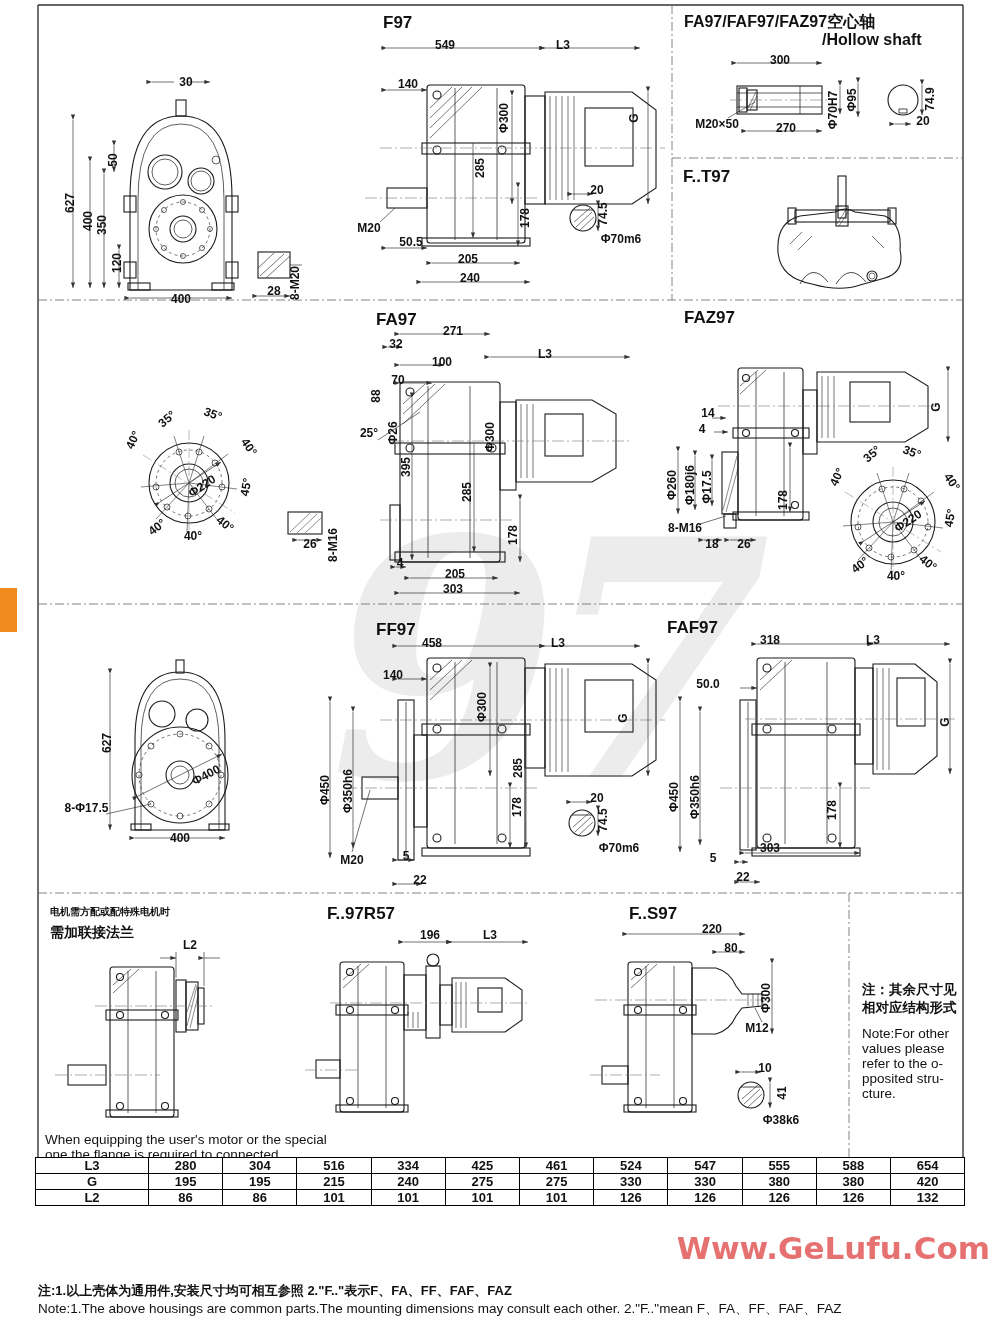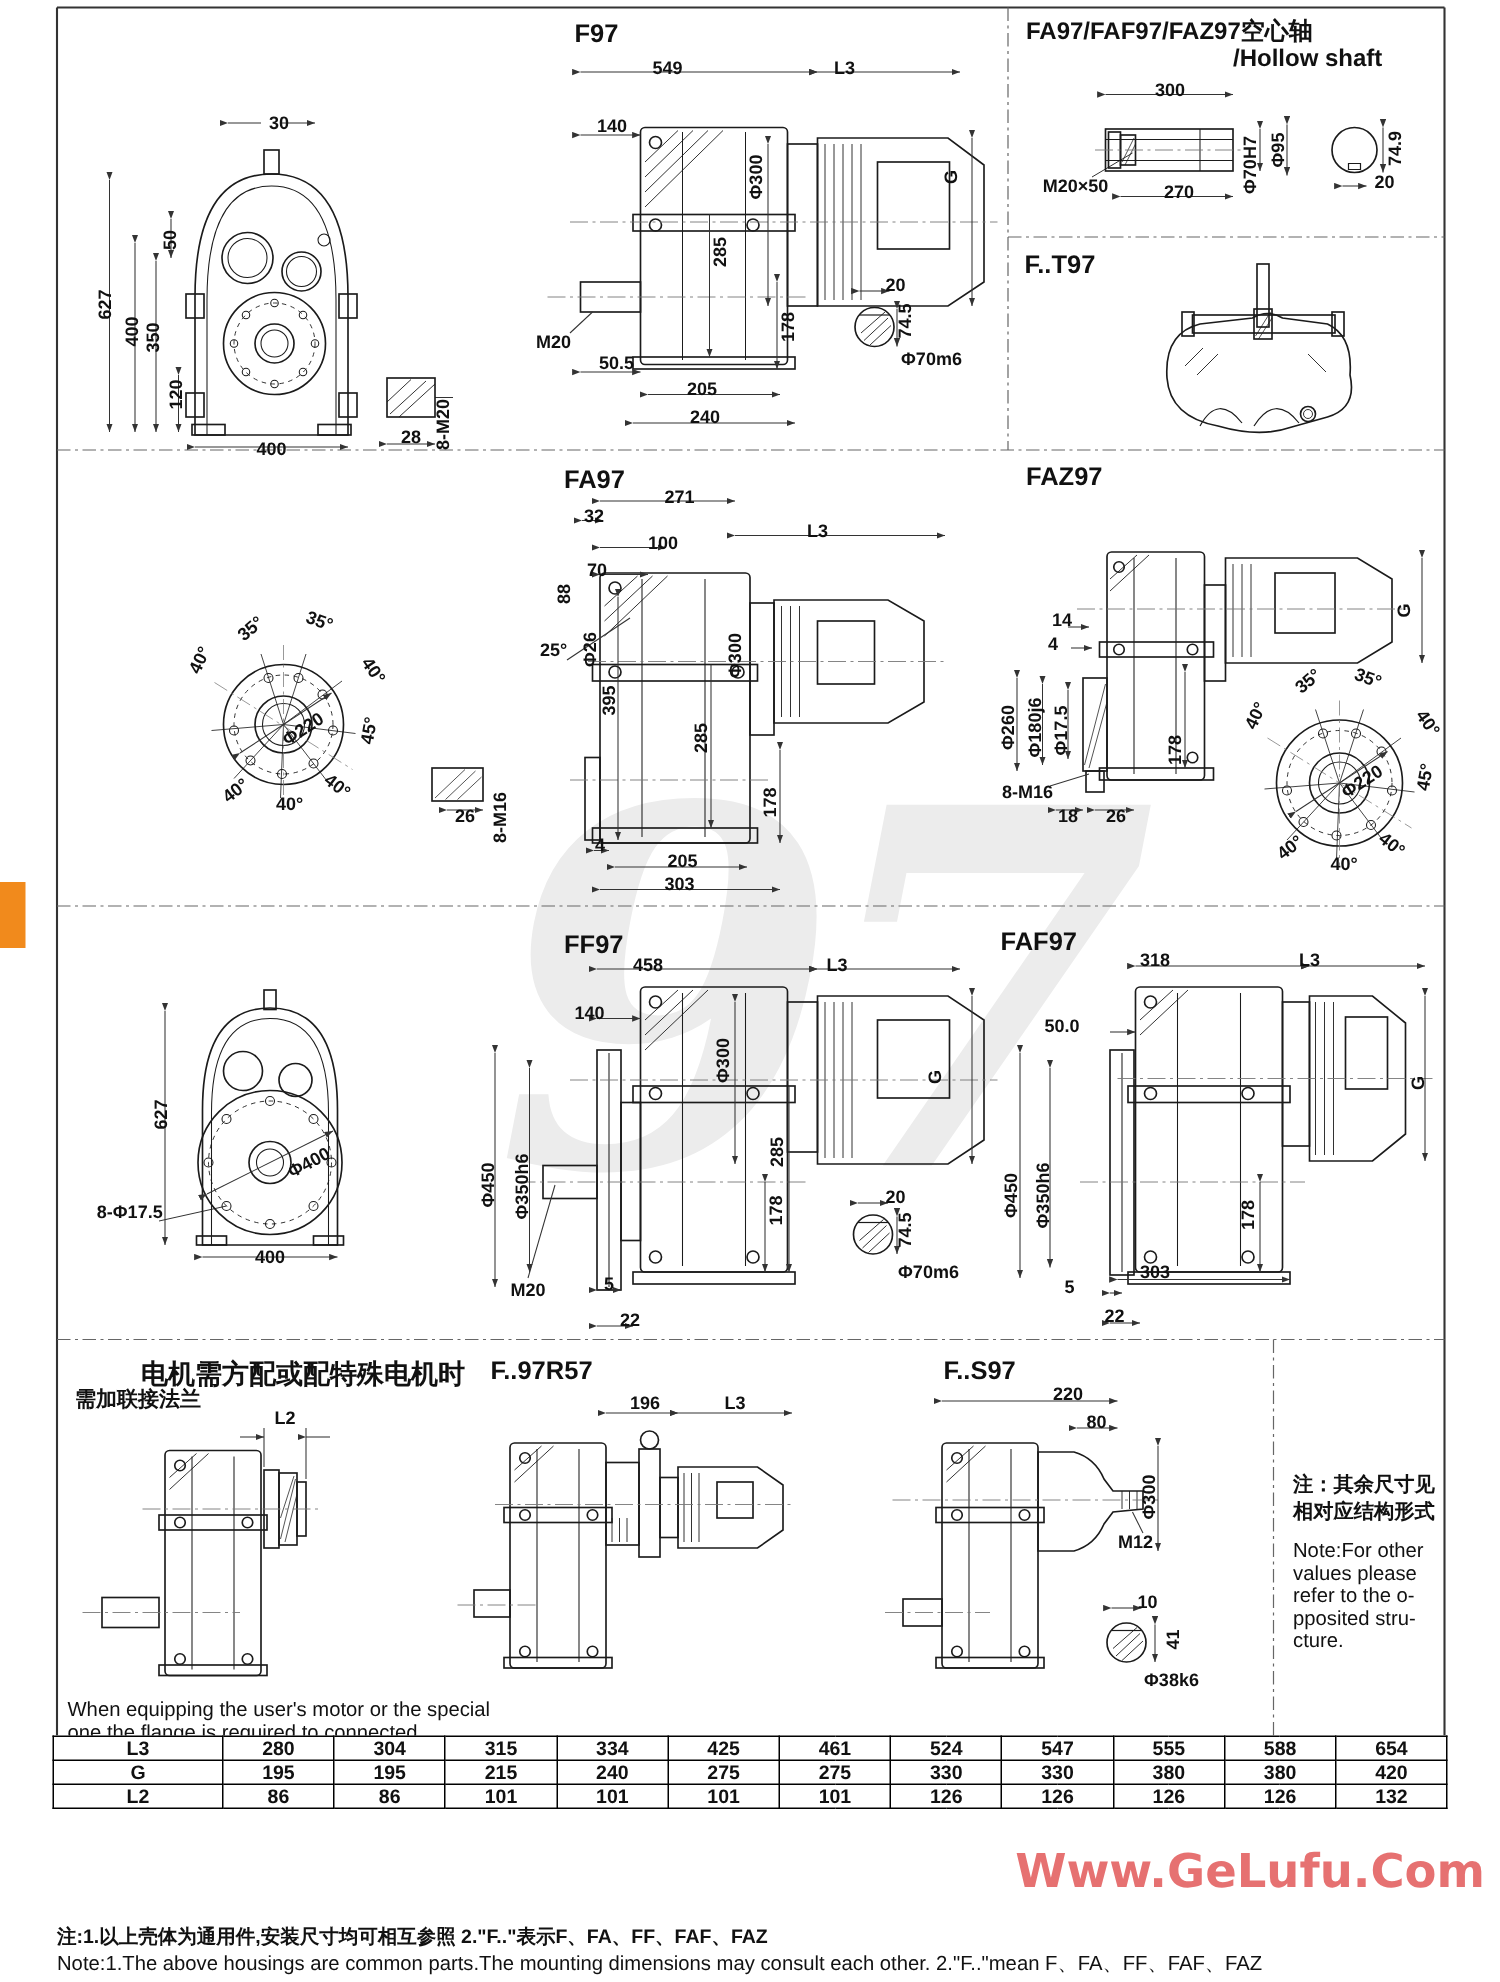--- a/index.html
+++ b/index.html
@@ -728,21 +728,21 @@
       <span class="lbl" style="left: 430px; top: 935px;">196</span>
       <span class="lbl" style="left: 490px; top: 935px;">L3</span>
       <span class="lbl" style="left: 712px; top: 929px;">220</span>
       <span class="lbl" style="left: 731px; top: 948px;">80</span>
       <span class="lbl" style="left: 766px; top: 998px; transform: translate(-50%, -50%) rotate(-90deg);">Φ300</span>
       <span class="lbl" style="left: 757px; top: 1028px;">M12</span>
       <span class="lbl" style="left: 765px; top: 1068px;">10</span>
       <span class="lbl" style="left: 782px; top: 1093px; transform: translate(-50%, -50%) rotate(-90deg);">41</span>
       <span class="lbl" style="left: 781px; top: 1120px;">Φ38k6</span>
       <span class="lbl" style="left: 190px; top: 945px;">L2</span>
-      <span class="lbl la" style="left: 50px; top: 907px; font-size: 18px; margin-left: 44px;">电机需方配或配特殊电机时</span>
+      <span class="lbl la" style="left: 50px; top: 907px; font-size: 10px;">电机需方配或配特殊电机时</span>
       <span class="lbl la" style="left: 50px; top: 925px; font-size: 14px;">需加联接法兰</span>
       <span class="lbl la" style="left: 45px; top: 1133px; font-size: 13.5px; font-weight: 400;">When equipping the user's motor or the special</span>
       <span class="lbl la" style="left: 45px; top: 1148px; font-size: 13.5px; font-weight: 400;">one,the flange is required to connected.</span>
       <span class="lbl la" style="left: 862px; top: 983px; font-size: 13.5px;">注：其余尺寸见</span>
       <span class="lbl la" style="left: 862px; top: 1001px; font-size: 13.5px;">相对应结构形式</span>
       <span class="lbl la" style="left: 862px; top: 1027px; font-size: 13.5px; font-weight: 400;">Note:For other</span>
       <span class="lbl la" style="left: 862px; top: 1042px; font-size: 13.5px; font-weight: 400;">values please</span>
       <span class="lbl la" style="left: 862px; top: 1057px; font-size: 13.5px; font-weight: 400;">refer to the o-</span>
       <span class="lbl la" style="left: 862px; top: 1072px; font-size: 13.5px; font-weight: 400;">pposited stru-</span>
       <span class="lbl la" style="left: 862px; top: 1087px; font-size: 13.5px; font-weight: 400;">cture.</span>
@@ -751,21 +751,21 @@
 <table id="dim-table">
   <colgroup>
     <col style="width:113px">
     <col span="22" style="width:37.1px">
   </colgroup>
   <tbody>
   <tr>
     <td>L3</td>
     <td colspan="2">280</td>
     <td colspan="2">304</td>
-    <td colspan="2">315</td>
+    <td colspan="2">516</td>
     <td colspan="2">334</td>
     <td colspan="2">425</td>
     <td colspan="2">461</td>
     <td colspan="2">524</td>
     <td colspan="2">547</td>
     <td colspan="2">555</td>
     <td colspan="2">588</td>
     <td colspan="2">654</td>
   </tr>
   <tr>

